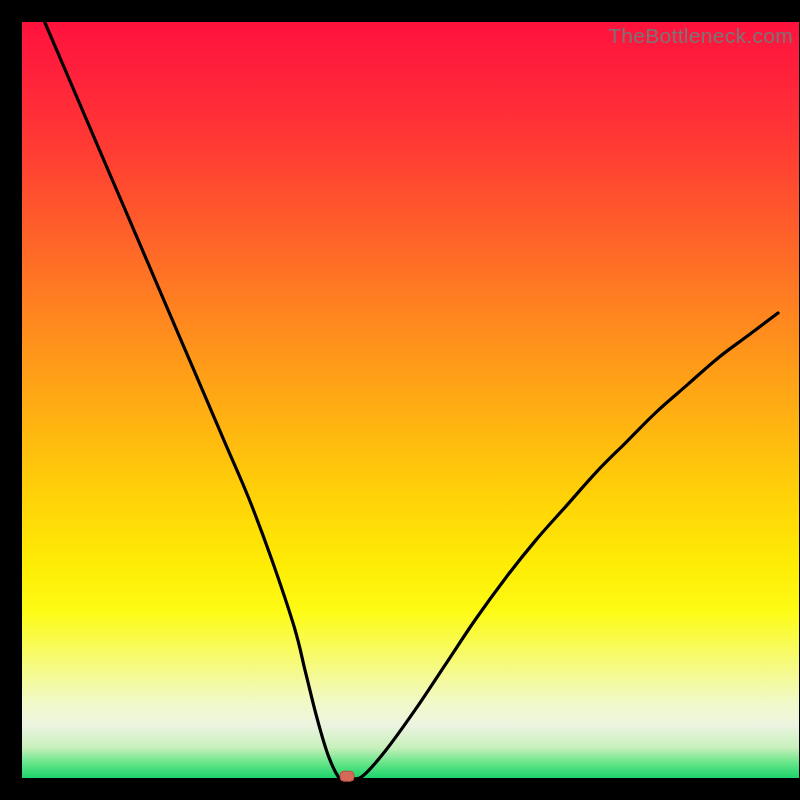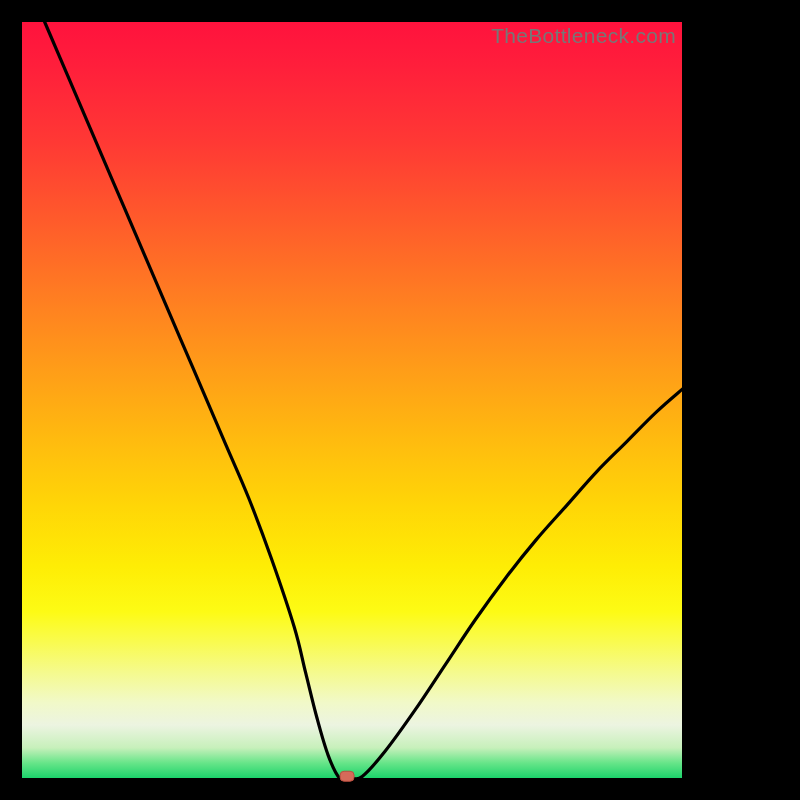--- a/index.html
+++ b/index.html
@@ -14,21 +14,21 @@
   .frame {
     position: relative;
     width: 800px;
     height: 800px;
     background: #000;
   }
   .plot-area {
     position: absolute;
     left: 22px;
     top: 22px;
-    width: 660px;
+    width: 777px;
     height: 756px;
     
     background: linear-gradient(
       to bottom,
       #ff123d 0%,
       #ff1f3b 6%,
       #ff3934 16%,
       #ff5a2b 26%,
       #ff7c22 36%,
       #ff9d18 46%,

